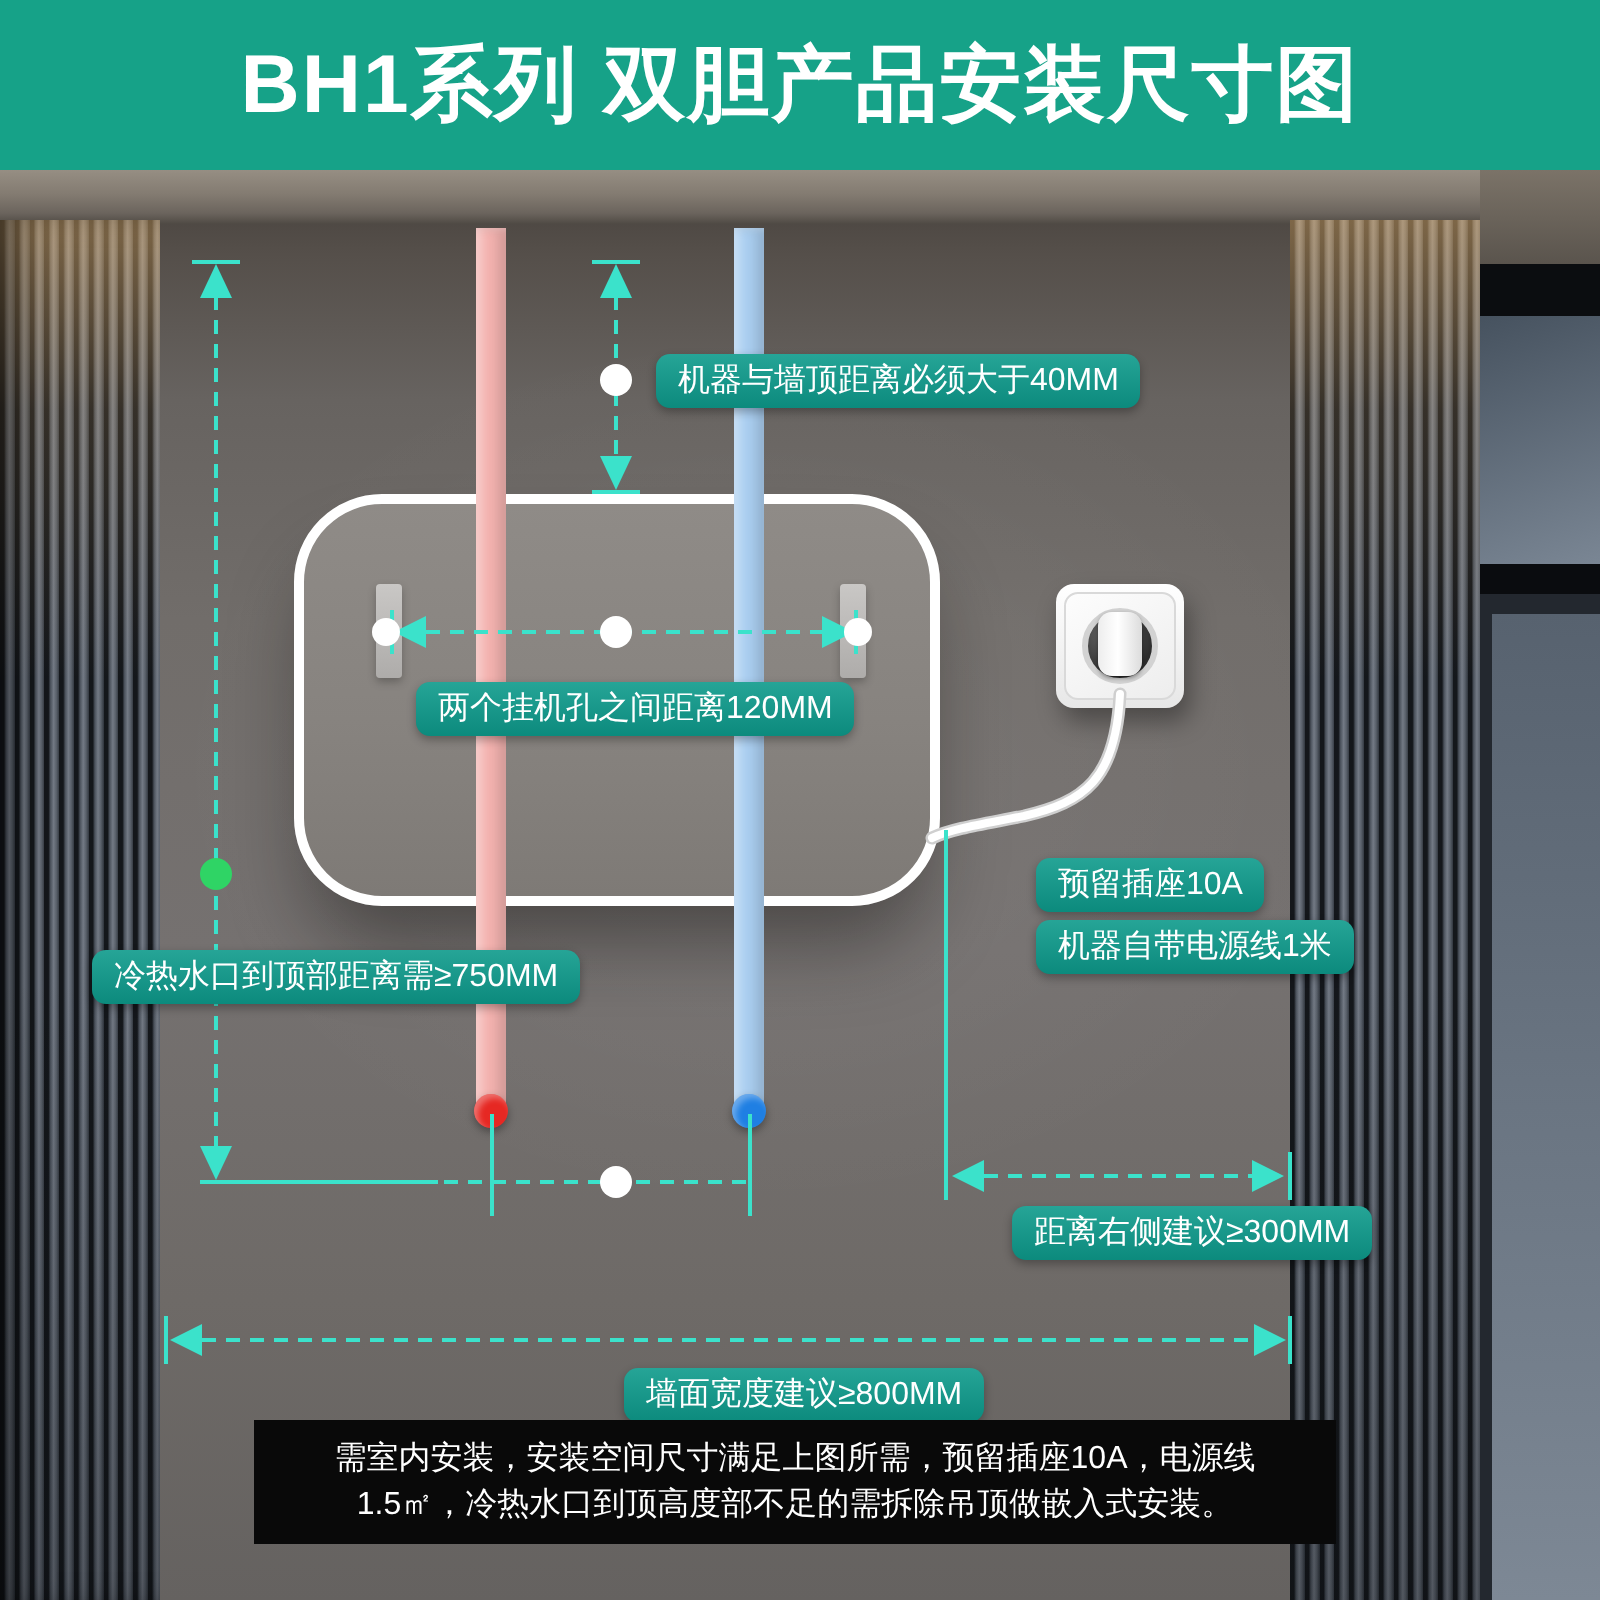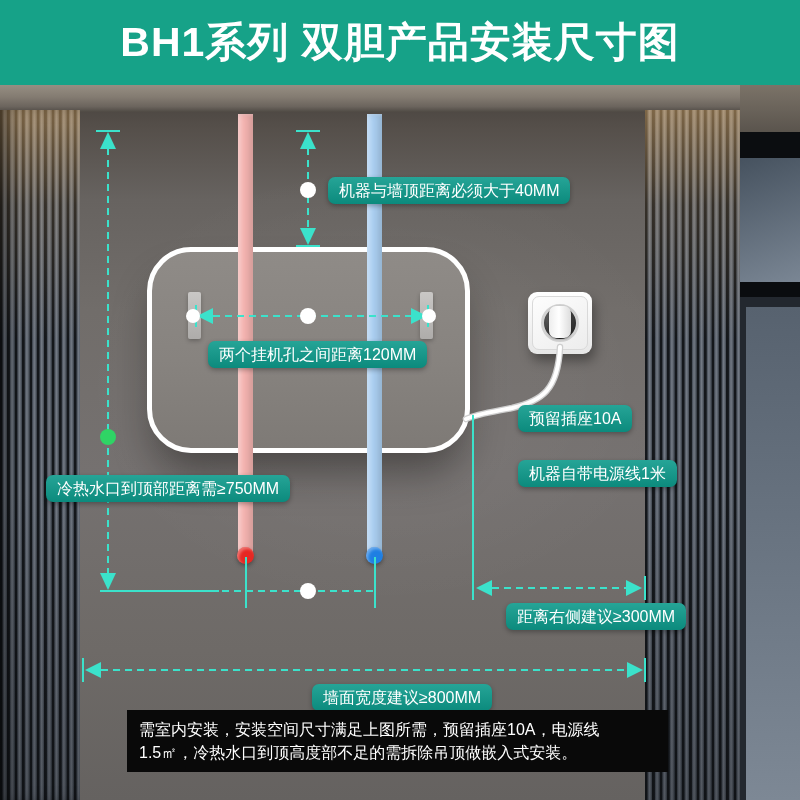--- a/index.html
+++ b/index.html
@@ -101,31 +101,31 @@
   
   .pill{
     position:absolute;white-space:nowrap;color:#fff;font-size:16px;font-weight:400;
     padding:4px 11px;border-radius:7px;line-height:1.2;
     background-color:var(--c-label_bg,#0d9a8b);
     background-image:linear-gradient(180deg,rgba(255,255,255,.10),rgba(0,0,0,.10));
     box-shadow:0 2px 5px rgba(0,0,0,.30);
   }
   .lb-top{left:328px;top:92px;}
   .lb-holes{left:208px;top:256px;}
-  .lb-socket{left:518px;top:320px;}
+  .lb-socket{left:518px;top:344px;}
   .lb-cord{left:518px;top:375px;}
   .lb-750{left:46px;top:390px;}
   .lb-100{left:220px;top:533px;}
   .lb-300{left:506px;top:518px;}
   .lb-800{left:312px;top:599px;}
   
   .note{
     position:absolute;left:127px;top:625px;width:541px;height:62px;
     background:#090909;color:#fff;font-size:16px;line-height:23px;
-    text-align:left;padding:8px 12px;
+    text-align:center;padding:8px 12px;
   }
 </style>
 </head>
 <body>
 
 <div class="stage">
 
   <header class="hdr">
     <h1>BH1系列 双胆产品安装尺寸图</h1>
   </header>

